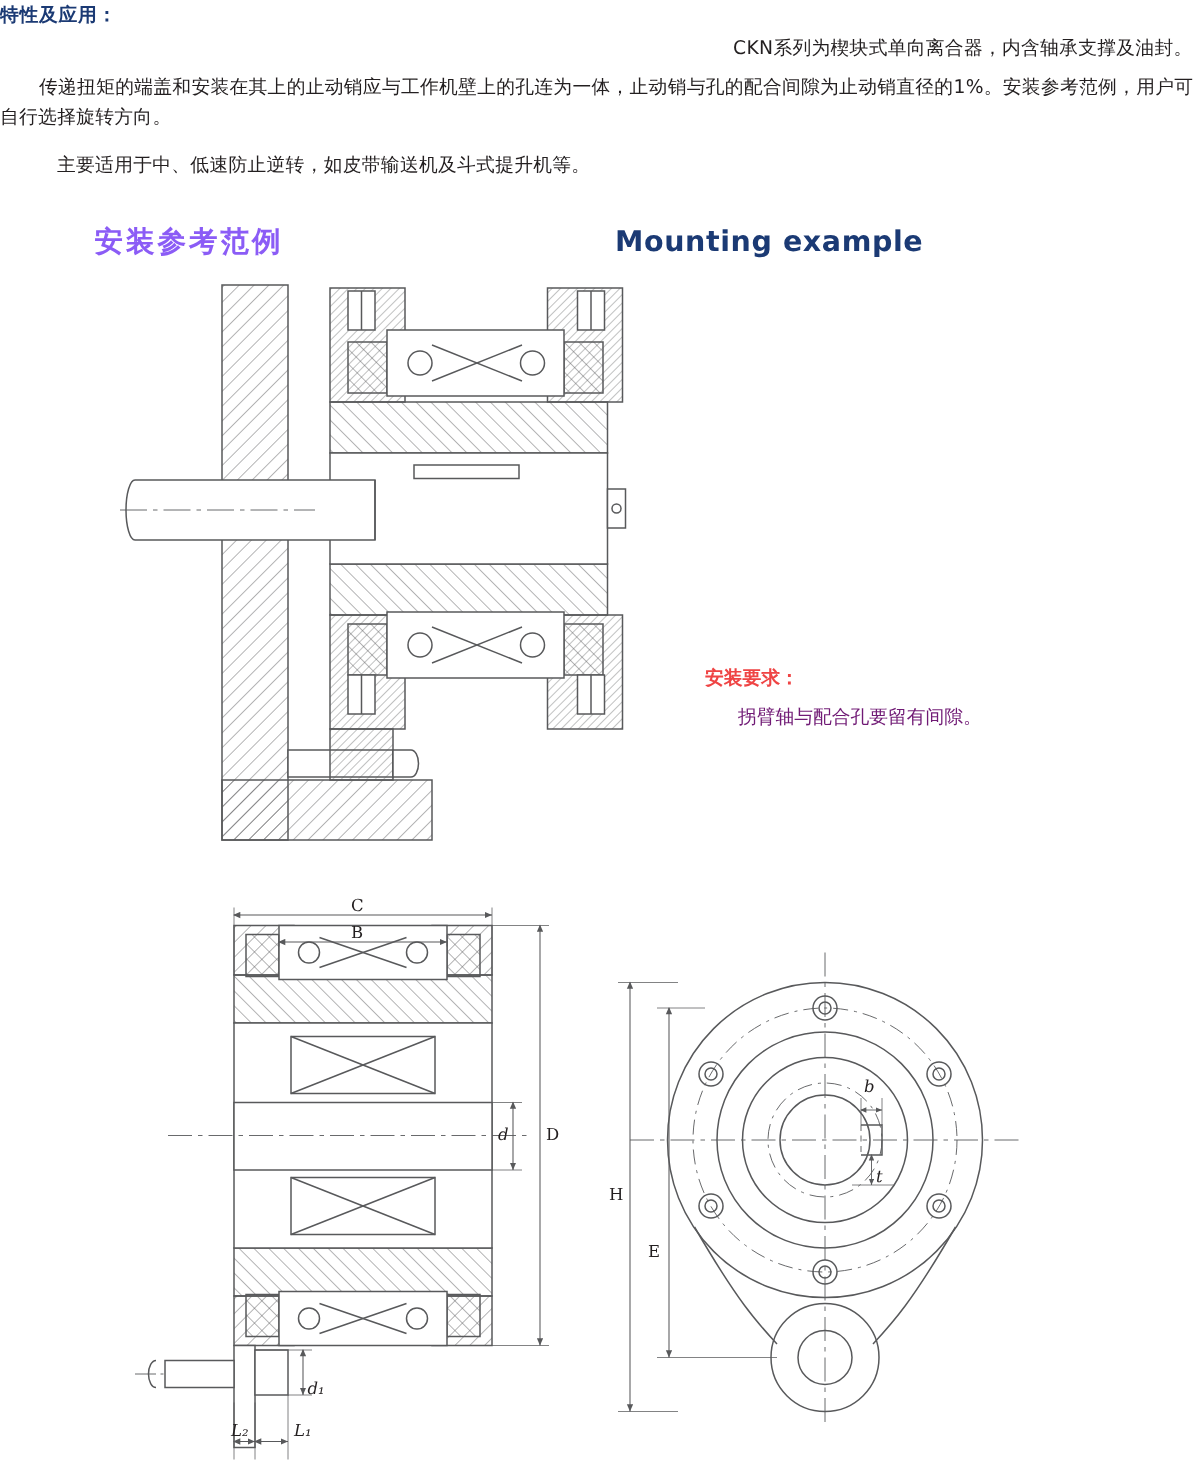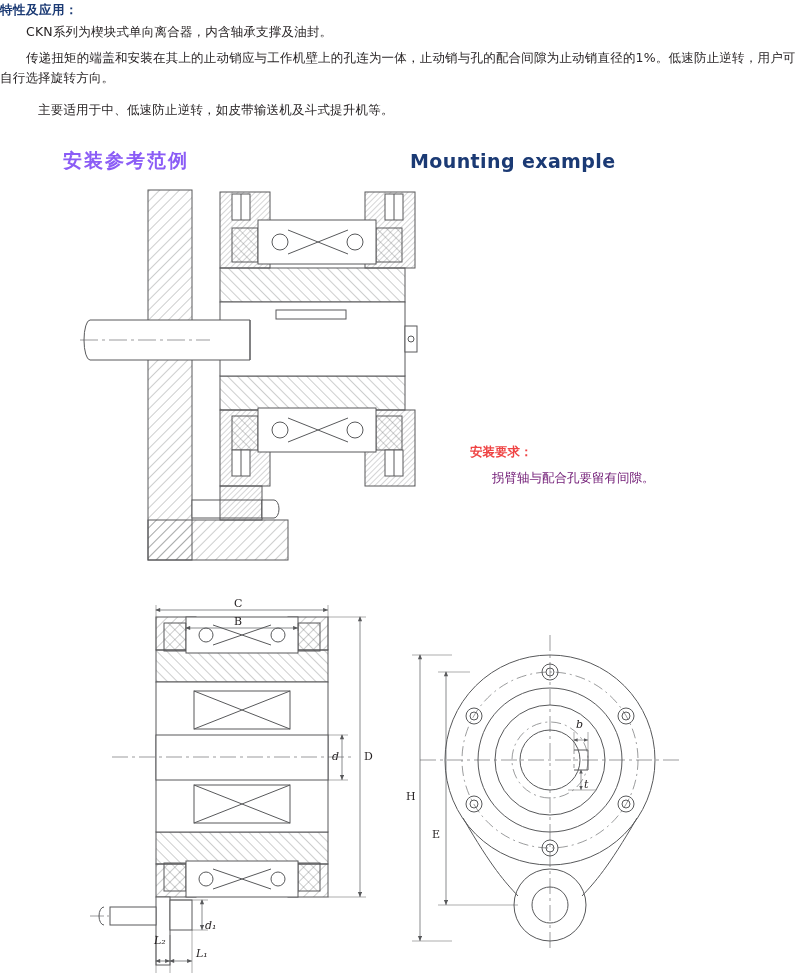--- a/index.html
+++ b/index.html
@@ -16,21 +16,21 @@
   .txt-head{
     position:absolute;left:0px;top:2px;
     font-size:12.5px;font-weight:bold;color:#1b3a74;
     letter-spacing:0.5px;
   }
   .para{
     position:absolute;
     font-size:12.5px;color:#231f20;line-height:20px;
     letter-spacing:0.2px;
   }
-  .p1{left:0px;top:22px;width:795px;text-indent:26px;}
+  .p1{left:0px;top:22px;width:795px;text-indent:26px;text-align:right;}
   .p2{left:0px;top:48px;width:800px;text-indent:26px;}
   .p3{left:12px;top:100px;width:795px;text-indent:26px;}
 
   
   .title-cn{
     position:absolute;left:63px;top:148px;
     font-size:19px;font-weight:bold;color:#8b5cf6;
     letter-spacing:2px;
   }
   .title-en{
@@ -61,21 +61,21 @@
   .dim-label.up{font-style:normal;}
   svg{display:block;}
 </style>
 </head>
 <body>
 
 <div class="page">
 
   <div class="txt-head">特性及应用：</div>
   <div class="para p1">CKN系列为楔块式单向离合器，内含轴承支撑及油封。</div>
-  <div class="para p2">传递扭矩的端盖和安装在其上的止动销应与工作机壁上的孔连为一体，止动销与孔的配合间隙为止动销直径的1%。低速防止逆转，用户可自行选择旋转方向。</div>
+  <div class="para p2">传递扭矩的端盖和安装在其上的止动销应与工作机壁上的孔连为一体，止动销与孔的配合间隙为止动销直径的1%。安装参考范例，用户可自行选择旋转方向。</div>
   <div class="para p3">主要适用于中、低速防止逆转，如皮带输送机及斗式提升机等。</div>
 
   <div class="title-cn">安装参考范例</div>
   <div class="title-en">Mounting example</div>
 
   <div class="note-title">安装要求：</div>
   <div class="note-body">拐臂轴与配合孔要留有间隙。</div>
 
   <div class="draw" id="drawing-mounting">
     <svg width="420" height="390" viewBox="0 0 420 390">
@@ -233,21 +233,21 @@
         <line x1="102" y1="335" x2="102" y2="378" stroke-width="0.5"></line>
         <line x1="66" y1="366" x2="80" y2="366" stroke-width="0.7" marker-start="url(#arl)" marker-end="url(#ar)"></line>
         <line x1="80" y1="366" x2="102" y2="366" stroke-width="0.7" marker-start="url(#arl)" marker-end="url(#ar)"></line>
       </g>
     </svg>
     <div class="dim-label up" style="left:144px;top:2px;">C</div>
     <div class="dim-label up" style="left:144px;top:20px;">B</div>
     <div class="dim-label up" style="left:274px;top:155px;">D</div>
     <div class="dim-label" style="left:242px;top:155px;">d</div>
     <div class="dim-label" style="left:115px;top:324px;">d₁</div>
-    <div class="dim-label" style="left:64px;top:339px;font-style:italic;">L₂</div>
+    <div class="dim-label" style="left:64px;top:352px;font-style:italic;">L₂</div>
     <div class="dim-label" style="left:86px;top:352px;margin-left:20px;">L₁</div>
   </div>
 
   <div class="draw" id="drawing-face">
     <svg width="330" height="360" viewBox="0 0 330 360">
       <defs>
         <marker id="ar2" markerWidth="8" markerHeight="8" refX="7" refY="3" orient="auto">
           <path d="M0,0 L7,3 L0,6 z" fill="#58595b"></path>
         </marker>
         <marker id="arl2" markerWidth="8" markerHeight="8" refX="1" refY="3" orient="auto">

